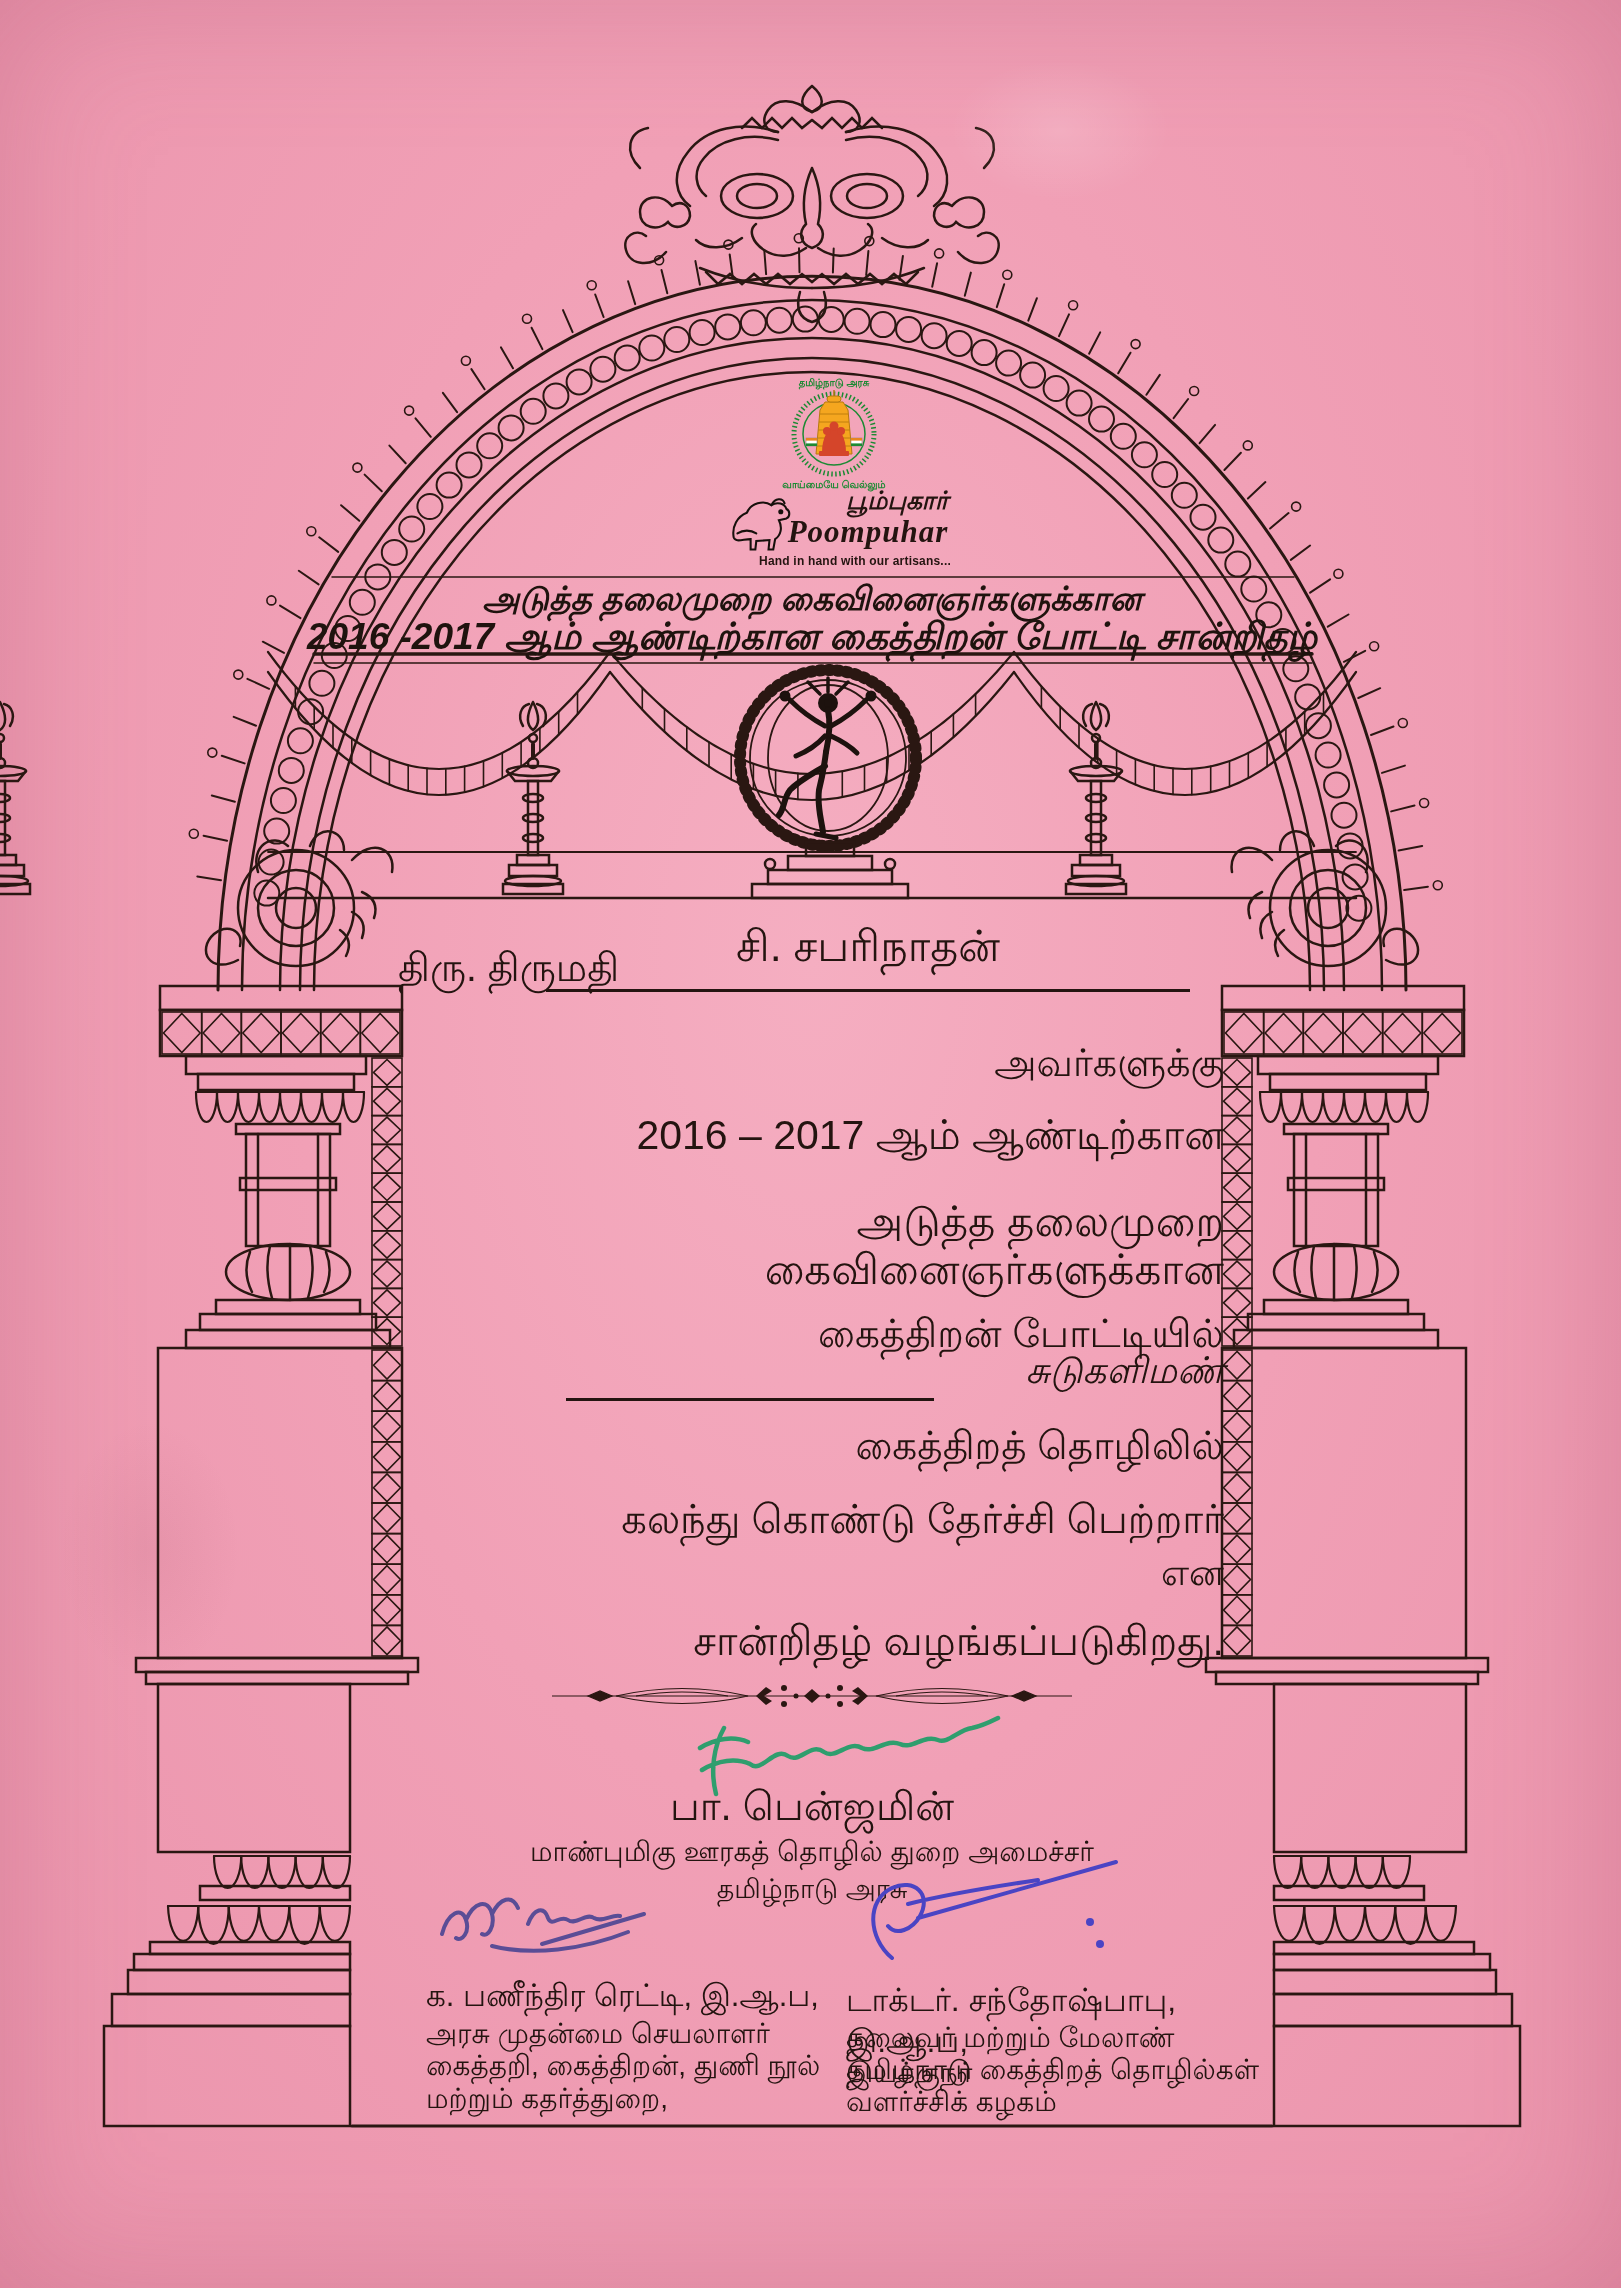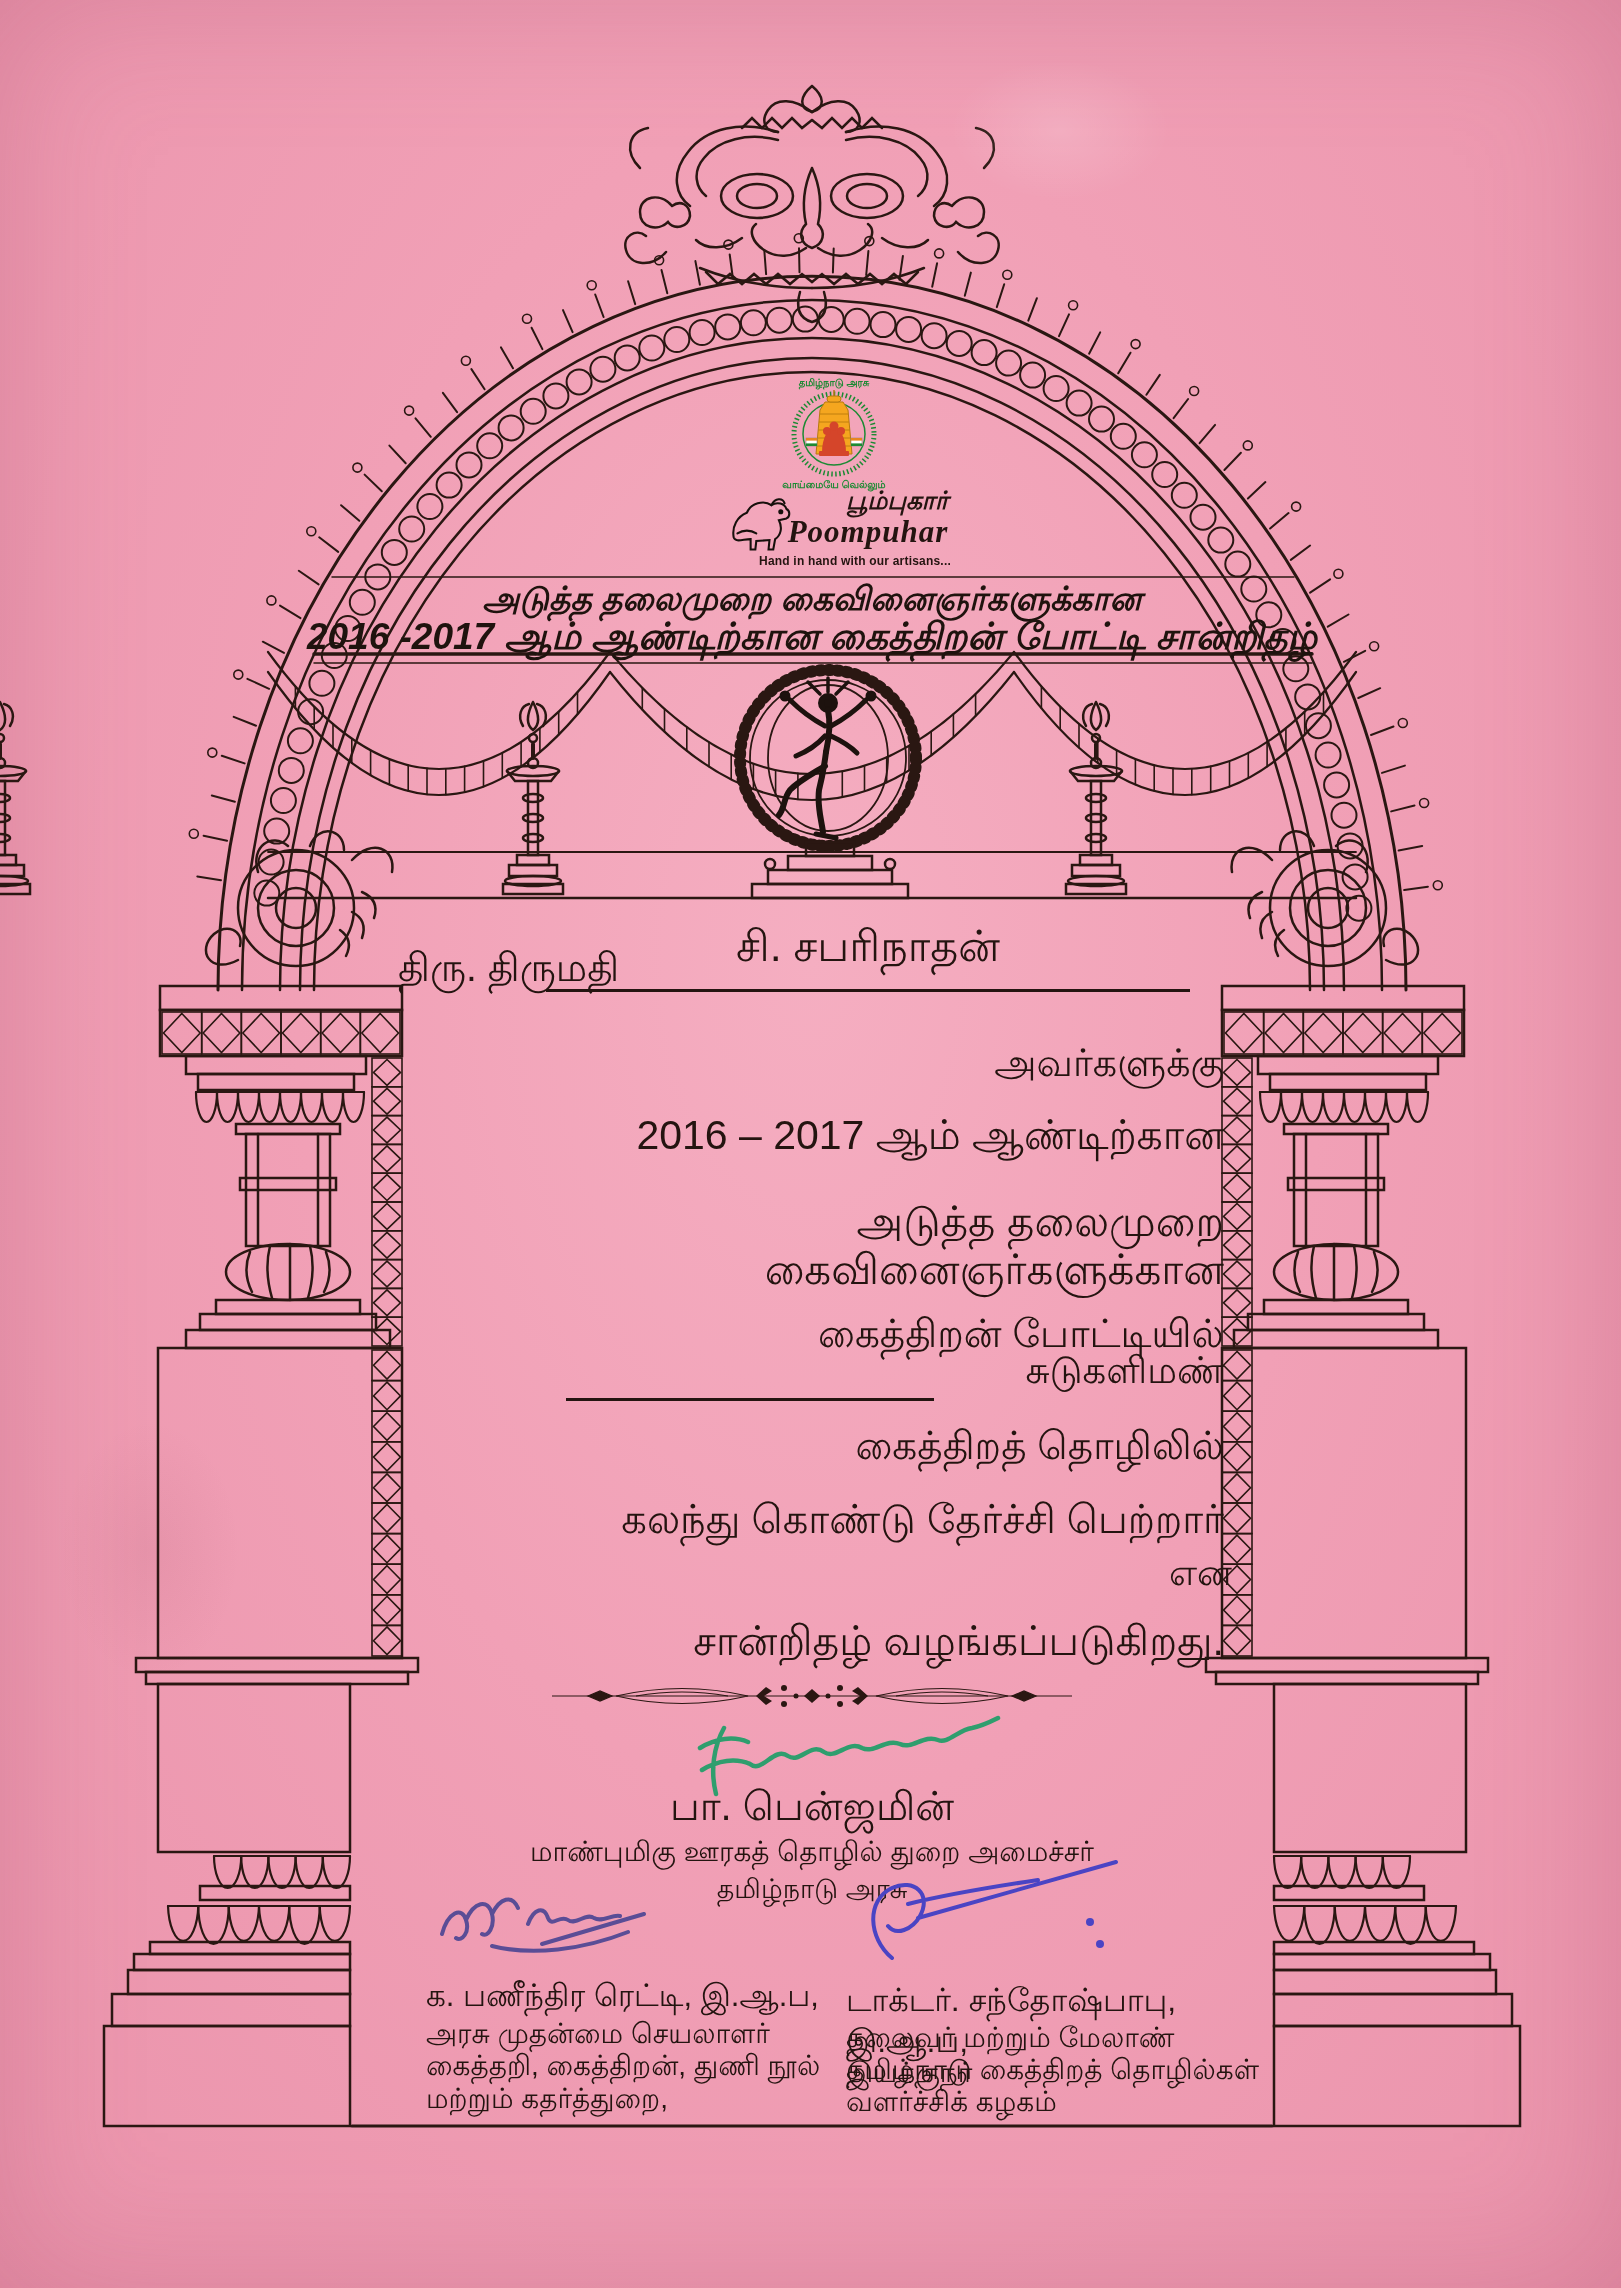--- a/index.html
+++ b/index.html
@@ -473,25 +473,25 @@
   <div class="abs" style="left:398px;top:926px;width:800px;height:66px;">
     <div class="abs" style="left:0;top:20px;font-size:39px;">திரு. திருமதி</div>
     <div class="abs u3" style="left:148px;right:8px;bottom:0;height:0;"></div>
     <div class="abs b" style="left:148px;right:8px;top:-4px;text-align:center;font-size:43px;">சி. சபரிநாதன்</div>
   </div>
 
   <div class="bl" style="top:1042px;font-size:38px;">அவர்களுக்கு</div>
   <div class="bl" style="top:1112px;font-size:41px;">2016 – 2017 ஆம் ஆண்டிற்கான</div>
   <div class="bl b" style="top:1198px;font-size:42px;">அடுத்த தலைமுறை கைவினைஞர்களுக்கான</div>
   <div class="bl" style="top:1280px;font-size:39px;margin-top:32px;">கைத்திறன் போட்டியில்</div>
-  <div class="bl" style="top:1350px;font-size:37px;">சுடுகளிமண்</div>
+  <div class="bl" style="top:1350px;font-size:37px;font-style:italic;">சுடுகளிமண்</div>
   <div class="abs u3" style="left:566px;top:1398px;width:368px;height:0;"></div>
   <div class="bl" style="top:1424px;font-size:39px;">கைத்திறத் தொழிலில்</div>
   <div class="bl" style="top:1496px;font-size:40px;">கலந்து கொண்டு தேர்ச்சி பெற்றார்</div>
-  <div class="bl" style="top:1552px;font-size:36px;padding-left:8px;">என</div>
+  <div class="bl" style="top:1552px;font-size:36px;">என</div>
   <div class="bl" style="top:1618px;font-size:41px;">சான்றிதழ் வழங்கப்படுகிறது.</div>
 
   <svg class="abs" style="left:552px;top:1676px;" width="520" height="40" viewBox="0 0 520 40">
     <g stroke="#2a1712" fill="none" stroke-width="1.2">
       <line x1="0" y1="20" x2="520" y2="20"></line>
       <polygon points="36,20 48,15 60,20 48,25" fill="#2a1712"></polygon>
       <path d="M64,20 Q130,5 196,20 Q130,35 64,20 Z"></path>
       <path d="M84,20 Q130,12 176,20"></path>
       <polygon points="460,20 472,15 484,20 472,25" fill="#2a1712"></polygon>
       <path d="M324,20 Q390,5 456,20 Q390,35 324,20 Z"></path>

